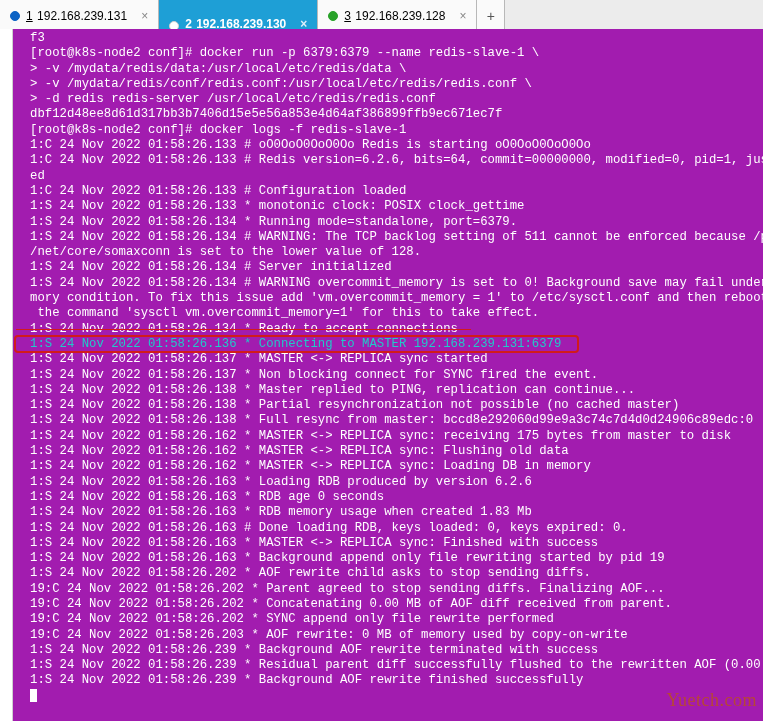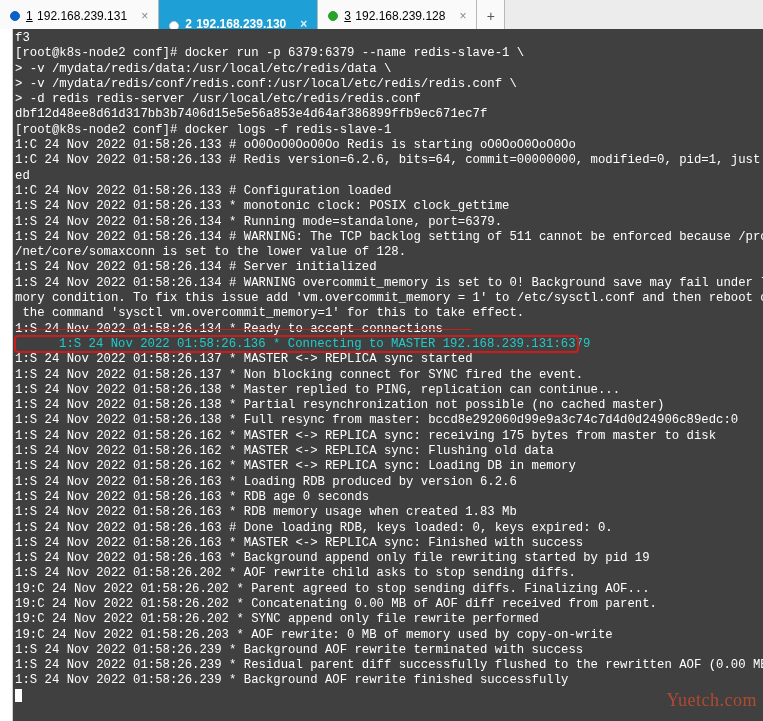--- a/index.html
+++ b/index.html
@@ -56,30 +56,30 @@
   .leftgutter {
     position:absolute;
     left:0; top:29px; bottom:0;
     width:13px;
     background:#ffffff;
     border-right:1px solid #d0d0d0;
   }
   .terminal {
     position:absolute;
     left:13px; right:0; top:29px; bottom:0;
-    background:#404040;
+    background:#a21caf;
     color:#fff;
     font-family: "Consolas","Courier New",monospace;
     font-size:12.3px;
     line-height:15.3px;
-    padding:2px 2px 2px 2px;
+    padding:2px 2px 2px 17px;
     white-space: pre;
     overflow:hidden;
   }
-  .terminal .teal { color:#22c9c9;margin-left:44px; }
+  .terminal .teal { color:#22c9c9; }
   .highlight-box {
     position:absolute;
     border:2px solid #d11b1b;
     border-radius:4px;
     pointer-events:none;
   }
   .strike {
     position:absolute;
     height:0;
     border-top:1.6px solid #d11b1b;

